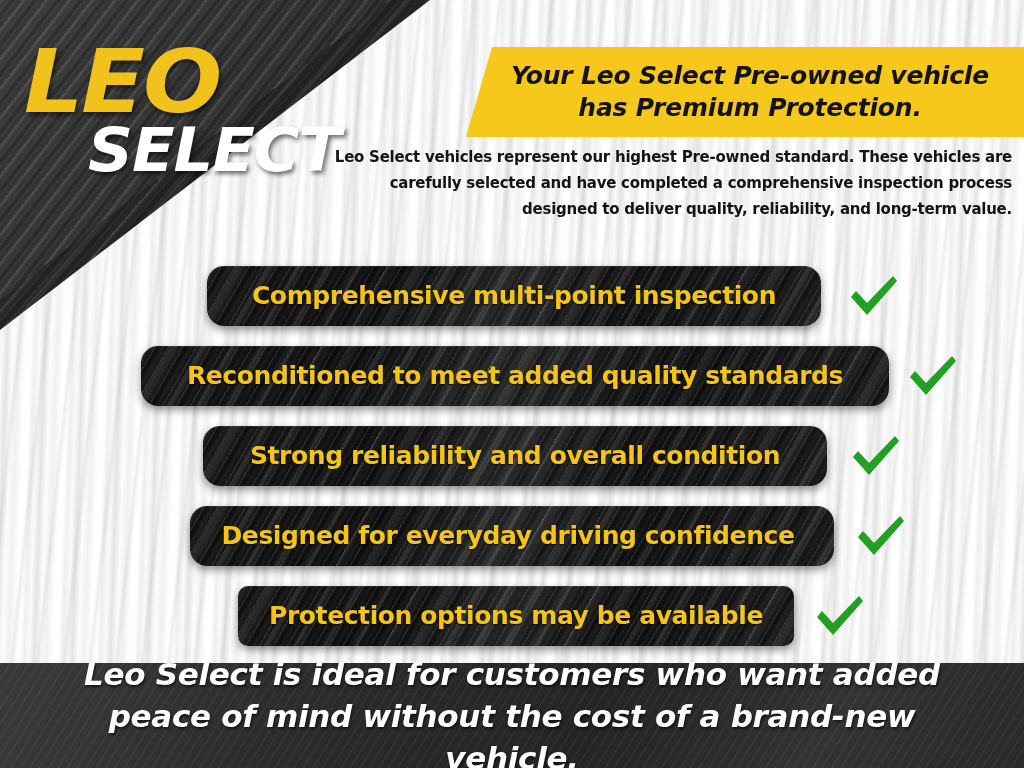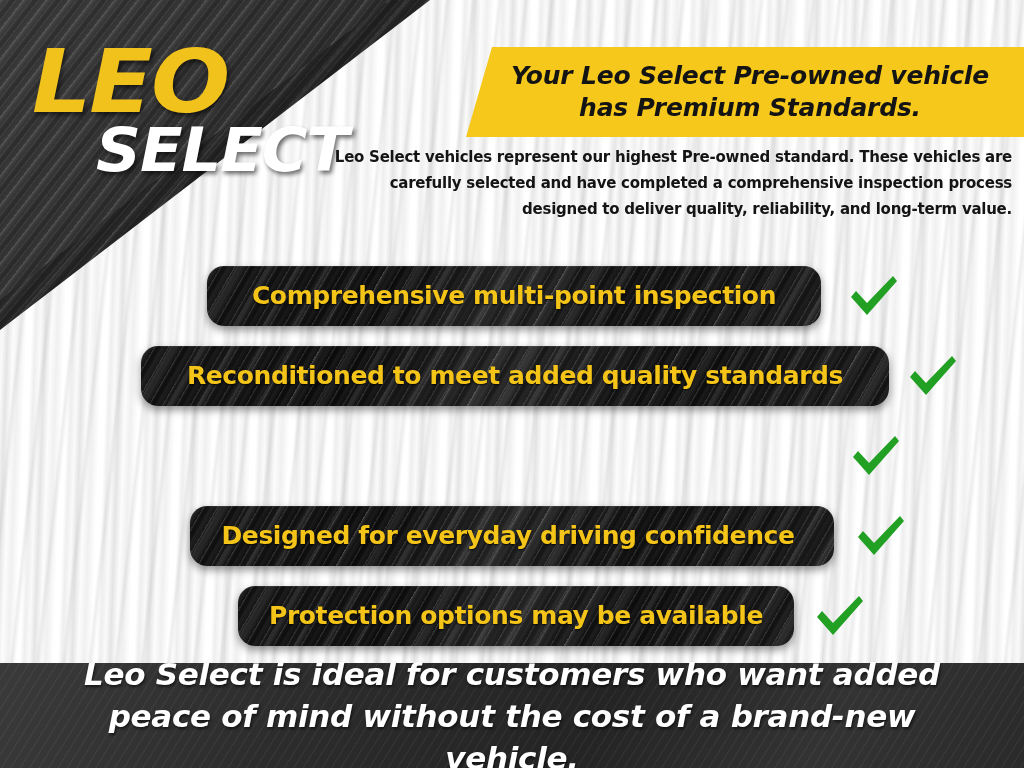--- a/index.html
+++ b/index.html
@@ -80,21 +80,21 @@
         rgba(255,255,255,0.09) 0px,
         rgba(255,255,255,0.0) 4px,
         rgba(0,0,0,0.22) 10px,
         rgba(255,255,255,0.0) 18px),
       linear-gradient(128deg, #3d3d3d 0%, #2e2e2e 35%, #242424 60%, #353535 82%, #2b2b2b 100%);
   }
 
   
   .logo {
     position: absolute;
-    left: 26px;
+    left: 18px;
     top: 38px;
     width: 300px;
     height: 140px;
     pointer-events: none;
   }
   .logo-leo {
     position: absolute;
     left: 6px;
     top: 0px;
     font-size: 88px;
@@ -261,21 +261,21 @@
   <div class="dark-diagonal-2"></div>
 
   <div class="logo">
     <div class="logo-leo">LEO</div>
     <div class="logo-select">SELECT</div>
   </div>
 
   <div class="headline-banner">
     <div class="headline-text">
       <span>Your Leo Select Pre-owned vehicle</span><br>
-      <span>has Premium Standards.</span>
+      <span>has Premium Protection.</span>
     </div>
   </div>
 
   <div class="description">Leo Select vehicles represent our highest Pre-owned standard. These vehicles are carefully selected and have completed a comprehensive inspection process designed to deliver quality, reliability, and long-term value.</div>
 
   <div class="features">
 
     <div class="feature-row">
       <div class="pill" style="left:207px;width:614px;">
         <span class="pill-label">Comprehensive multi-point inspection</span>
@@ -292,40 +292,43 @@
         <span class="pill-label">Reconditioned to meet added quality standards</span>
       </div>
       <div class="check" style="left:905px;">
         <svg viewBox="0 0 54 54" width="54" height="54" aria-hidden="true">
           <path d="M5 27 L10 21 L21 33 L47 6 L51 11 L21 45 Z" fill="#22a024"></path>
         </svg>
       </div>
     </div>
 
     <div class="feature-row">
+      <div class="pill" style="left:203px;width:624px;">
+        <span class="pill-label">Strong reliability and overall condition</span>
+      </div>
       <div class="check" style="left:848px;">
         <svg viewBox="0 0 54 54" width="54" height="54" aria-hidden="true">
           <path d="M5 27 L10 21 L21 33 L47 6 L51 11 L21 45 Z" fill="#22a024"></path>
         </svg>
       </div>
     </div>
 
     <div class="feature-row">
       <div class="pill" style="left:190px;width:644px;padding-left:18px;">
         <span class="pill-label">Designed for everyday driving confidence</span>
       </div>
       <div class="check" style="left:853px;">
         <svg viewBox="0 0 54 54" width="54" height="54" aria-hidden="true">
           <path d="M5 27 L10 21 L21 33 L47 6 L51 11 L21 45 Z" fill="#22a024"></path>
         </svg>
       </div>
     </div>
 
     <div class="feature-row">
-      <div class="pill" style="left:238px;width:556px;">
+      <div class="pill" style="left:238px;width:556px;border-radius:10px;">
         <span class="pill-label">Protection options may be available</span>
       </div>
       <div class="check" style="left:812px;">
         <svg viewBox="0 0 54 54" width="54" height="54" aria-hidden="true">
           <path d="M5 27 L10 21 L21 33 L47 6 L51 11 L21 45 Z" fill="#22a024"></path>
         </svg>
       </div>
     </div>
 
   </div>

